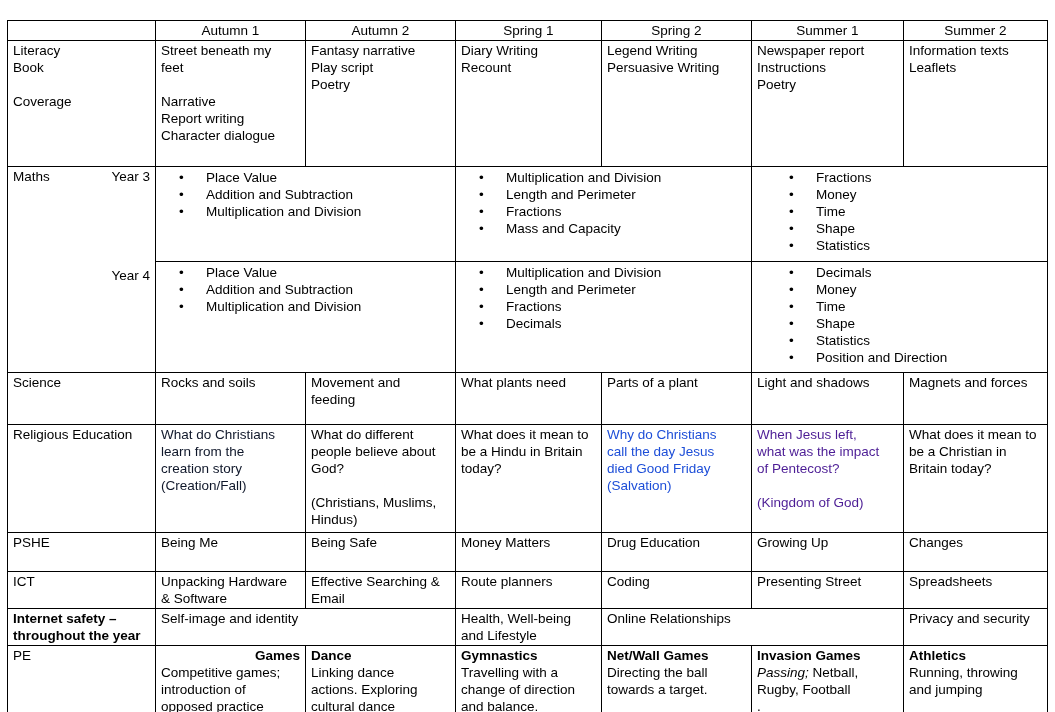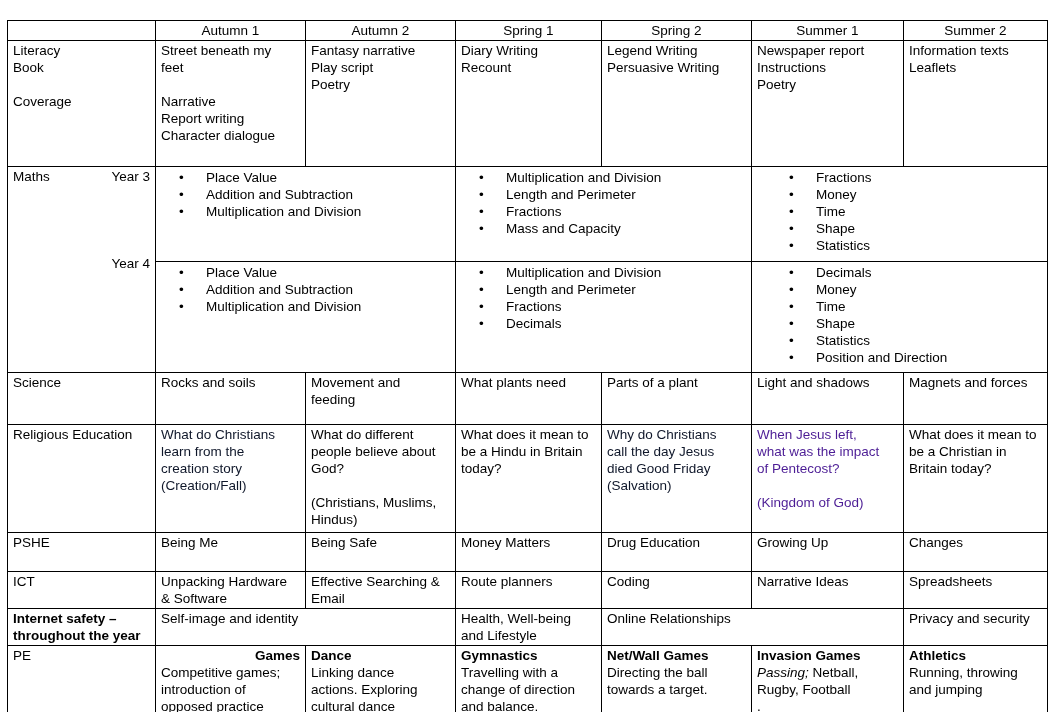--- a/index.html
+++ b/index.html
@@ -6,21 +6,21 @@
   body{width:1055px;height:712px;font-family:"Liberation Sans",sans-serif;
        font-size:13.5px;line-height:17px;color:#000;overflow:hidden;}
   table{border-collapse:collapse;table-layout:fixed;margin:20px 0 0 7px;}
   td{border:1.4px solid #000;vertical-align:top;padding:1px 5px;overflow:hidden;}
   td.h{text-align:center;padding:1px 2px;}
   .txt{white-space:pre-line;}
   .off3{}
   .bold{font-weight:bold;}
   .mathscell{position:relative;}
   .mline{display:flex;justify-content:space-between;text-align:center;}
-  .y4{position:absolute;top:88px;right:5px;}
+  .y4{position:absolute;top:100px;right:5px;}
   .blist{padding:1px 0 0 14px;}
   .blist.wide{padding-left:28px;}
   .bli{display:flex;}
   .bullet{display:inline-block;width:27px;flex:0 0 27px;padding-left:4px;}
   .pet{font-weight:bold;white-space:pre-line;}
   .center{text-align:right;}
   .ital{font-style:italic;}
 </style>
 </head>
 <body>
@@ -265,21 +265,21 @@
 
 (Christians, Muslims,
 Hindus)</div>
         </td>
 <td>
           <div class="txt">What does it mean to
 be a Hindu in Britain
 today?</div>
         </td>
 <td>
-          <div class="txt" style="color: #0f172a;">Why do Christians
+          <div class="txt" style="color: #1d4ed8;">Why do Christians
 call the day Jesus
 died Good Friday
 (Salvation)</div>
         </td>
 <td>
           <div class="txt" style="color: #4c1d95;">When Jesus left,
 what was the impact
 of Pentecost?
 
 (Kingdom of God)</div>
@@ -327,21 +327,21 @@
           <div class="txt">Effective Searching &amp;
 Email</div>
         </td>
 <td>
           <div class="txt">Route planners</div>
         </td>
 <td>
           <div class="txt">Coding</div>
         </td>
 <td>
-          <div class="txt">Narrative Ideas</div>
+          <div class="txt">Presenting Street</div>
         </td>
 <td>
           <div class="txt">Spreadsheets</div>
         </td>
 </tr>
 
 <tr style="height:34px">
 <td>
           <div class="txt bold">Internet safety –
 throughout the year</div>

